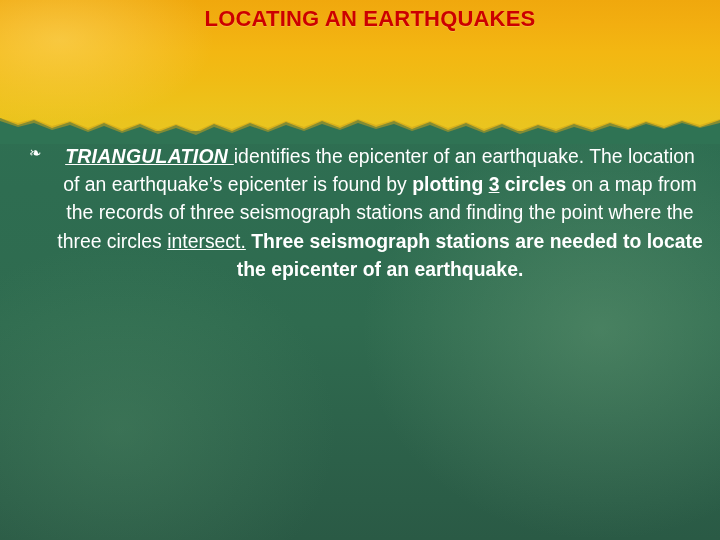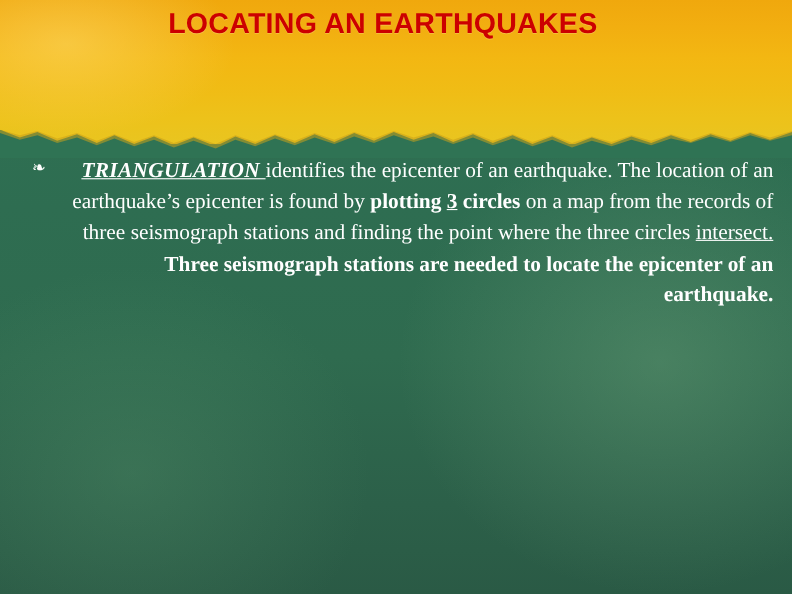--- a/index.html
+++ b/index.html
@@ -61,26 +61,26 @@
   
   .orange-wash {
     position: absolute;
     left: 0; top: 0;
     width: 260px; height: 131px;
     background: radial-gradient(ellipse 220px 120px at 60px 40px, rgba(255,225,120,0.45) 0%, rgba(255,225,120,0) 70%);
   }
 
   .title {
     position: absolute;
-    left: 40px;
+    left: 62px;
     top: 6px;
     width: 616px;
     text-align: center;
     color: #cc0000;
-    font-size: 26px;
+    font-size: 22px;
     font-weight: bold;
     line-height: 1.22;
     letter-spacing: 0.2px;
     text-shadow: 0 1px 0 rgba(255,255,255,0.18);
   }
 
   .body-block {
     position: absolute;
     left: 23px;
     top: 142px;
@@ -99,22 +99,21 @@
     position: absolute;
     left: 6px;
     top: 3px;
     color: #ffffff;
     font-size: 15px;
     line-height: 1;
   }
 
   .para {
     margin: 0;
-    text-align: right;
-    font-family: Liberation Serif, serif;
+    text-align: center;
   }
 
   .u { text-decoration: underline; }
   .b { font-weight: bold; }
 
   
   .kw {
     font-style: italic;
     font-weight: bold;
     text-decoration: underline;

